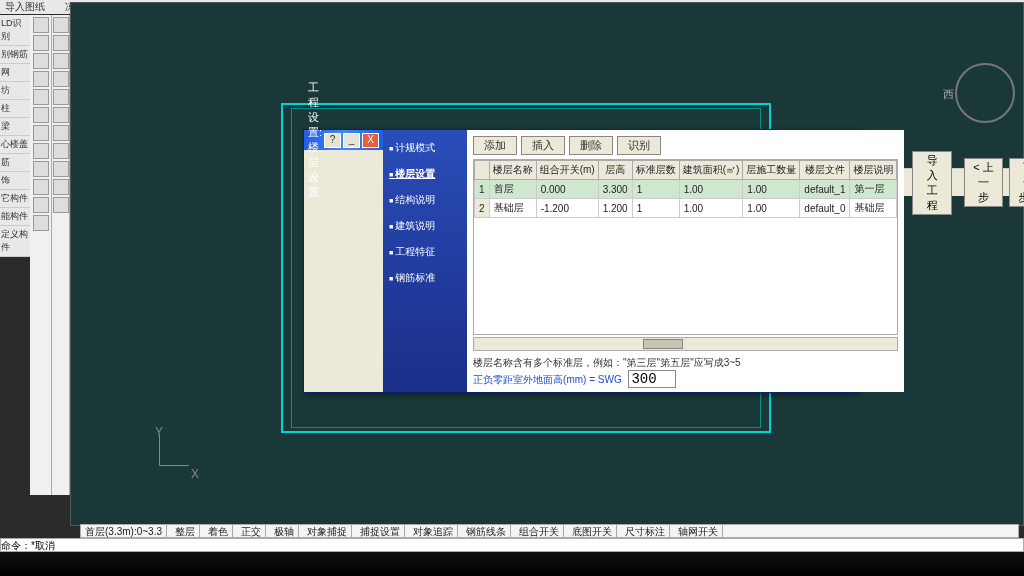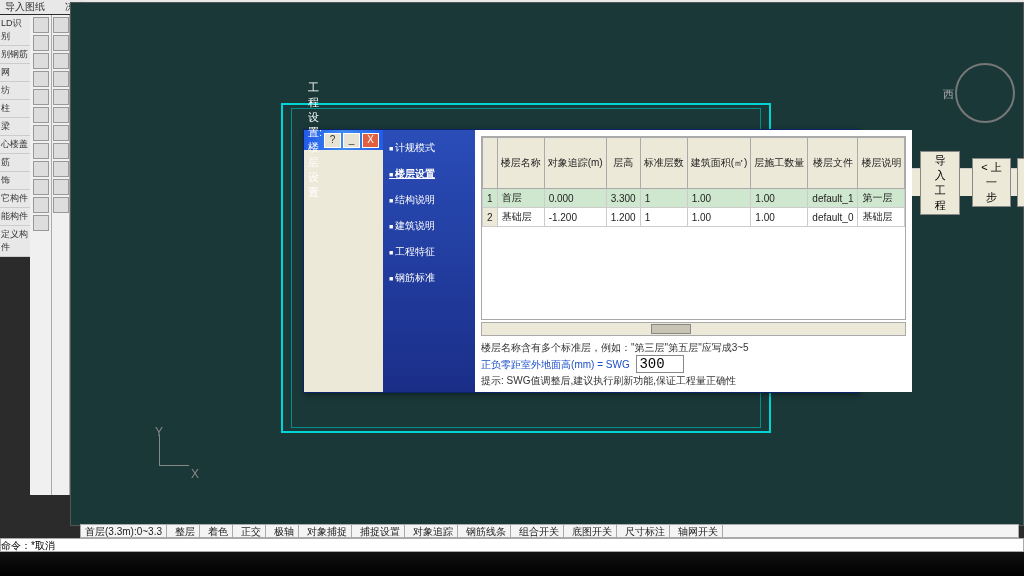--- a/index.html
+++ b/index.html
@@ -42,32 +42,32 @@
   .bezel { position: absolute; left: 0; bottom: 0; width: 100%; height: 24px; background: linear-gradient(#111,#000); }
   
   
   .dialog { position: absolute; left: 303px; top: 129px; width: 556px; height: 264px; background: #ece9d8; border: 1px solid #0a246a; box-shadow: 2px 2px 6px rgba(0,0,0,0.4); display: flex; flex-direction: row; }
   .titlebar { height: 20px; background: linear-gradient(90deg,#225be7 0%,#3f8cf3 50%,#225be7 100%); color: #fff; display: flex; align-items: center; padding: 0 4px; font-size: 11px; }
   .titlebar .title { flex: 1; }
   .titlebtn { width: 17px; height: 15px; margin-left: 2px; background: #e8e4d4; border: 1px solid #fff; color: #333; font-size: 10px; line-height: 12px; text-align: center; cursor: pointer; }
   .titlebtn.close { background: #e06040; color: #fff; }
   
   .dialog-body { flex: 1; display: flex; }
-  .nav-panel { width: 92px; background: linear-gradient(#2a4db8,#1a2e88); padding: 10px 6px; display: flex; flex-direction: column; gap: 10px; font-family: Liberation Serif, serif; }
+  .nav-panel { width: 84px; background: linear-gradient(#2a4db8,#1a2e88); padding: 10px 6px; display: flex; flex-direction: column; gap: 10px; }
   .nav-item { color: #fff; font-size: 10px; cursor: pointer; padding: 1px 0; }
   .nav-item.active { font-weight: bold; text-decoration: underline; }
   .nav-item::before { content: "■ "; font-size: 7px; }
   
   .content-panel { flex: 1; background: #fff; padding: 6px 6px 4px 6px; display: flex; flex-direction: column; position: relative; }
   .toolbar { display: flex; gap: 4px; margin-bottom: 4px; }
   .btn { background: #ece9d8; border: 1px solid #888; padding: 1px 10px; font-size: 11px; cursor: pointer; color: #333; }
   
   .table-wrap { flex: 1; border: 1px solid #aaa; overflow: auto; background: #fff; }
   table { border-collapse: collapse; width: 100%; font-size: 10px; }
-  th { background: #ece9d8; border: 1px solid #aaa; padding: 18px 3px; font-weight: normal; color: #222; white-space: nowrap; }
+  th { background: #ece9d8; border: 1px solid #aaa; padding: 2px 3px; font-weight: normal; color: #222; white-space: nowrap; }
   td { border: 1px solid #ccc; padding: 2px 4px; color: #222; }
   tr.selected td { background: #cfe7cf; }
   td.rownum { background: #ece9d8; text-align: center; width: 18px; }
   
   .scroll-h { height: 14px; background: #ece9d8; border: 1px solid #aaa; margin-top: 2px; position: relative; }
   .scroll-thumb { position: absolute; left: 40%; top: 1px; width: 40px; height: 10px; background: #c8c4b4; border: 1px solid #888; }
   
   .hints { font-size: 10px; color: #333; margin-top: 4px; line-height: 1.5; }
   .hints .blue { color: #1a4fc8; text-align: right; }
   .hints input { width: 48px; border: 1px solid #888; font-size: 14px; padding: 0 2px; margin-left: 4px; font-family: Liberation Mono, monospace; }
@@ -169,27 +169,33 @@
   <div class="dialog-body">
     <div class="nav-panel" id="navpanel">
         <div class="nav-item">计规模式</div>
         <div class="nav-item active">楼层设置</div>
         <div class="nav-item">结构说明</div>
         <div class="nav-item">建筑说明</div>
         <div class="nav-item">工程特征</div>
         <div class="nav-item">钢筋标准</div>
       </div>
     <div class="content-panel">
+      <div class="toolbar">
+        <button class="btn">添加</button>
+        <button class="btn">插入</button>
+        <button class="btn">删除</button>
+        <button class="btn">识别</button>
+      </div>
       <div class="table-wrap">
         <table>
           <thead>
               <tr id="theadrow">
                 <th></th>
                 <th>楼层名称</th>
-                <th>对象追踪(m)</th>
+                <th>组合开关(m)</th>
                 <th>层高</th>
                 <th>标准层数</th>
                 <th>建筑面积(㎡)</th>
                 <th>层施工数量</th>
                 <th>楼层文件</th>
                 <th>楼层说明</th>
               </tr>
             </thead>
           <tbody id="tbody">
               <tr class="selected">
@@ -219,21 +225,20 @@
       </div>
       <div class="scroll-h">
           <div class="scroll-thumb"></div>
         </div>
       <div class="hints">
         <div>楼层名称含有多个标准层，例如："第三层"第五层"应写成3~5</div>
         <div>
           <span class="blue">正负零距室外地面高(mm) = SWG</span>
           <input value="300" style="">
         </div>
-        <div>提示: SWG值调整后,建议执行刷新功能,保证工程量正确性</div>
       </div>
     </div>
   </div>
   <div class="dialog-footer">
     <button class="nav-btn">导入工程</button>
     <div class="spacer"></div>
     <button class="nav-btn">&lt; 上一步</button>
     <button class="nav-btn">下一步 &gt;</button>
     <div style="width:60px"></div>
     <button class="nav-btn">完成</button>

